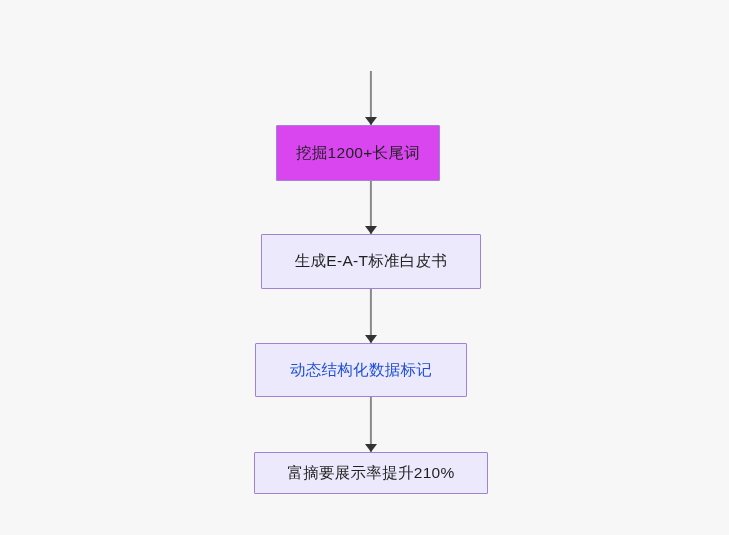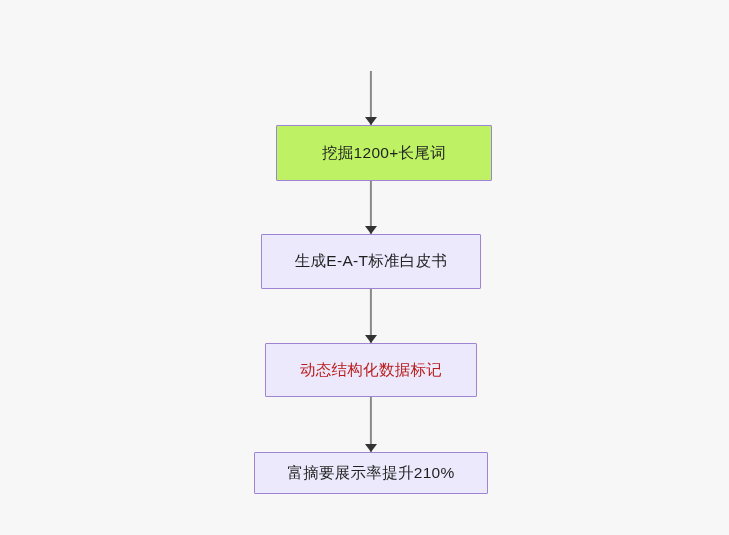--- a/index.html
+++ b/index.html
@@ -76,26 +76,26 @@
   </div>
   <div class="connector" style="left: 371px; top: 289px; height: 54px;">
     <div class="line" style="height: 54px; background: rgb(138, 138, 138);"></div>
     <div class="arrowhead" style="border-top-color: rgb(51, 51, 51);"></div>
   </div>
   <div class="connector" style="left: 371px; top: 397px; height: 55px;">
     <div class="line" style="height: 55px; background: rgb(138, 138, 138);"></div>
     <div class="arrowhead" style="border-top-color: rgb(51, 51, 51);"></div>
   </div>
 
-  <div class="node" style="left: 276px; top: 125px; width: 216px; height: 56px; background: #bef264; border-color: rgb(159, 132, 211); color: rgb(31, 32, 32);">
+  <div class="node" style="left: 276px; top: 125px; width: 164px; height: 56px; background: #d946ef; border-color: rgb(159, 132, 211); color: rgb(31, 32, 32);">
     <span class="node-label">挖掘1200+长尾词</span>
   </div>
   <div class="node" style="left: 261px; top: 234px; width: 220px; height: 55px; background: rgb(235, 233, 251); border-color: rgb(159, 132, 211); color: rgb(31, 32, 32);">
     <span class="node-label">生成E-A-T标准白皮书</span>
   </div>
-  <div class="node" style="left: 265px; top: 343px; width: 212px; height: 54px; background: rgb(235, 233, 251); border-color: rgb(159, 132, 211); color: #b91c1c;">
+  <div class="node" style="left: 255px; top: 343px; width: 212px; height: 54px; background: rgb(235, 233, 251); border-color: rgb(159, 132, 211); color: #1d4ed8;">
     <span class="node-label">动态结构化数据标记</span>
   </div>
   <div class="node" style="left: 254px; top: 452px; width: 234px; height: 42px; background: rgb(235, 233, 251); border-color: rgb(159, 132, 211); color: rgb(31, 32, 32);">
     <span class="node-label">富摘要展示率提升210%</span>
   </div>
 
 </div>
 
 </body></html>

